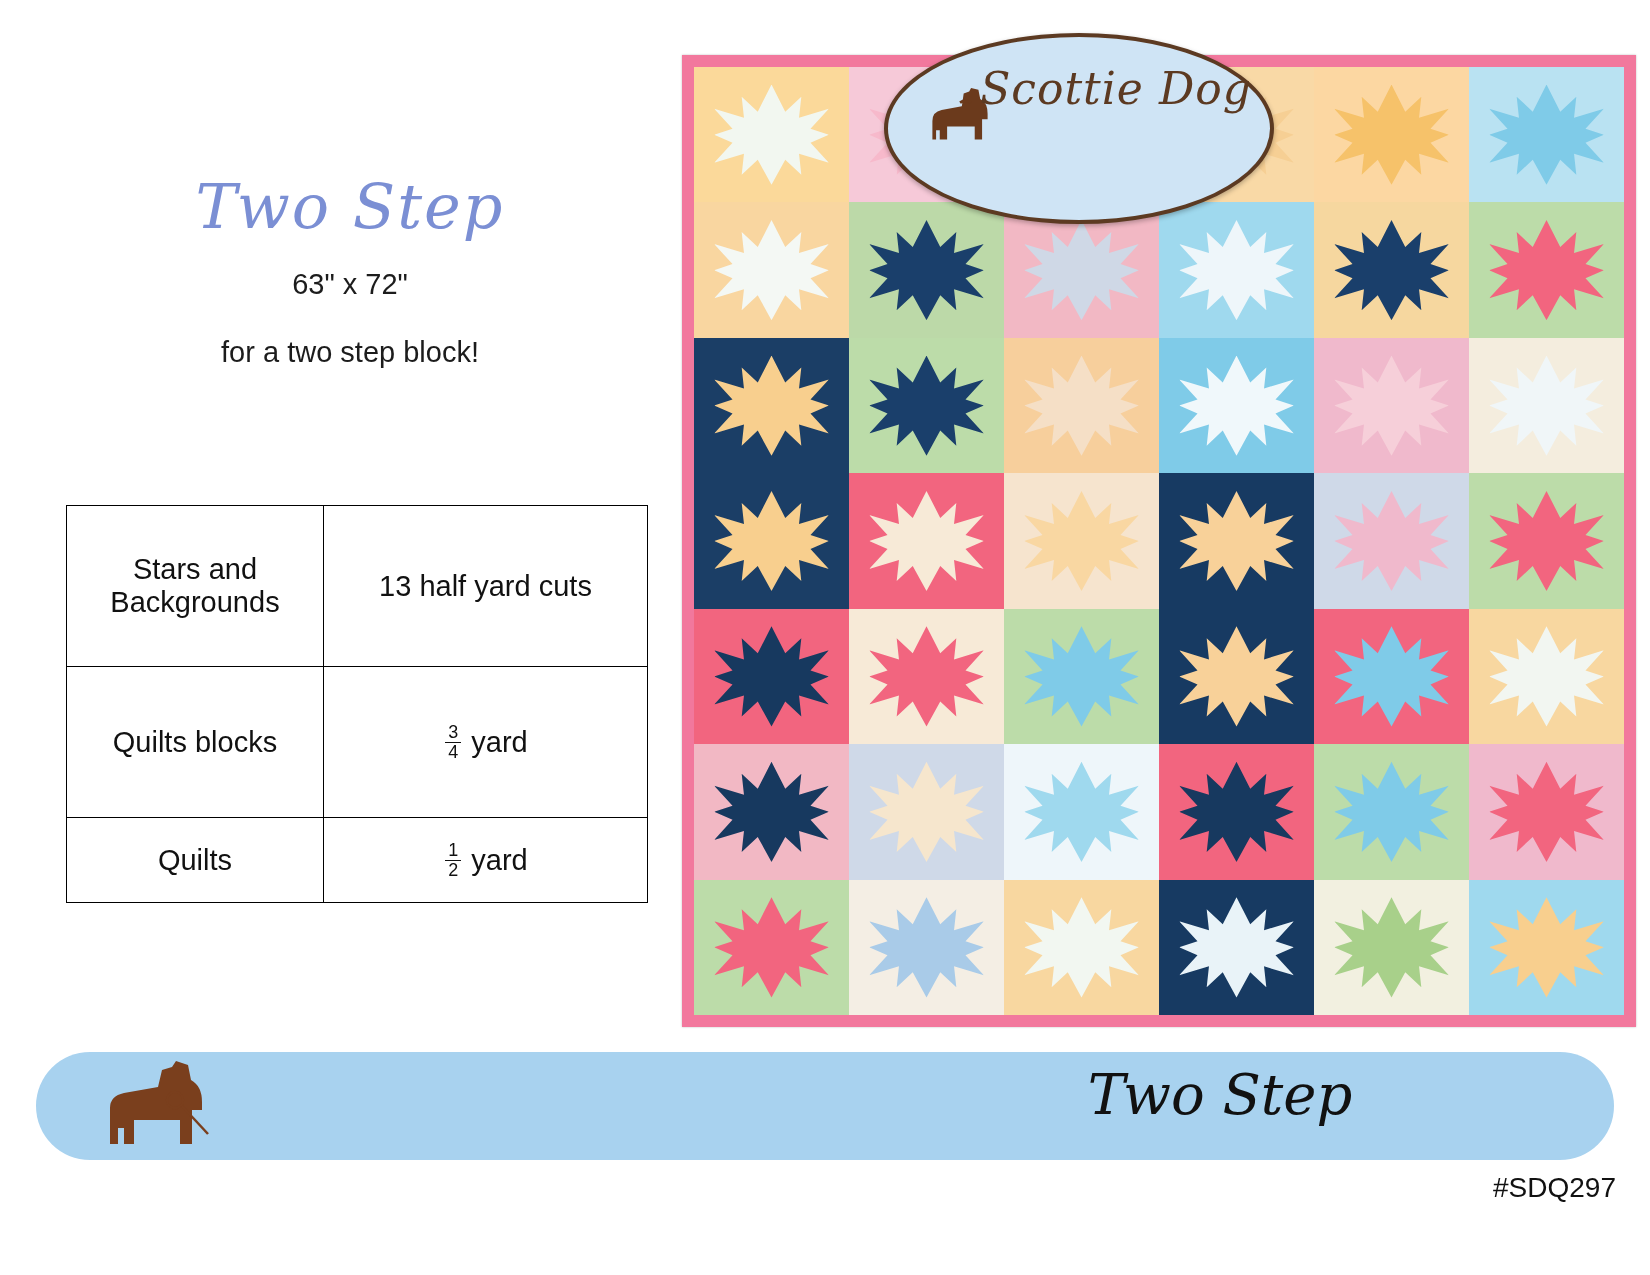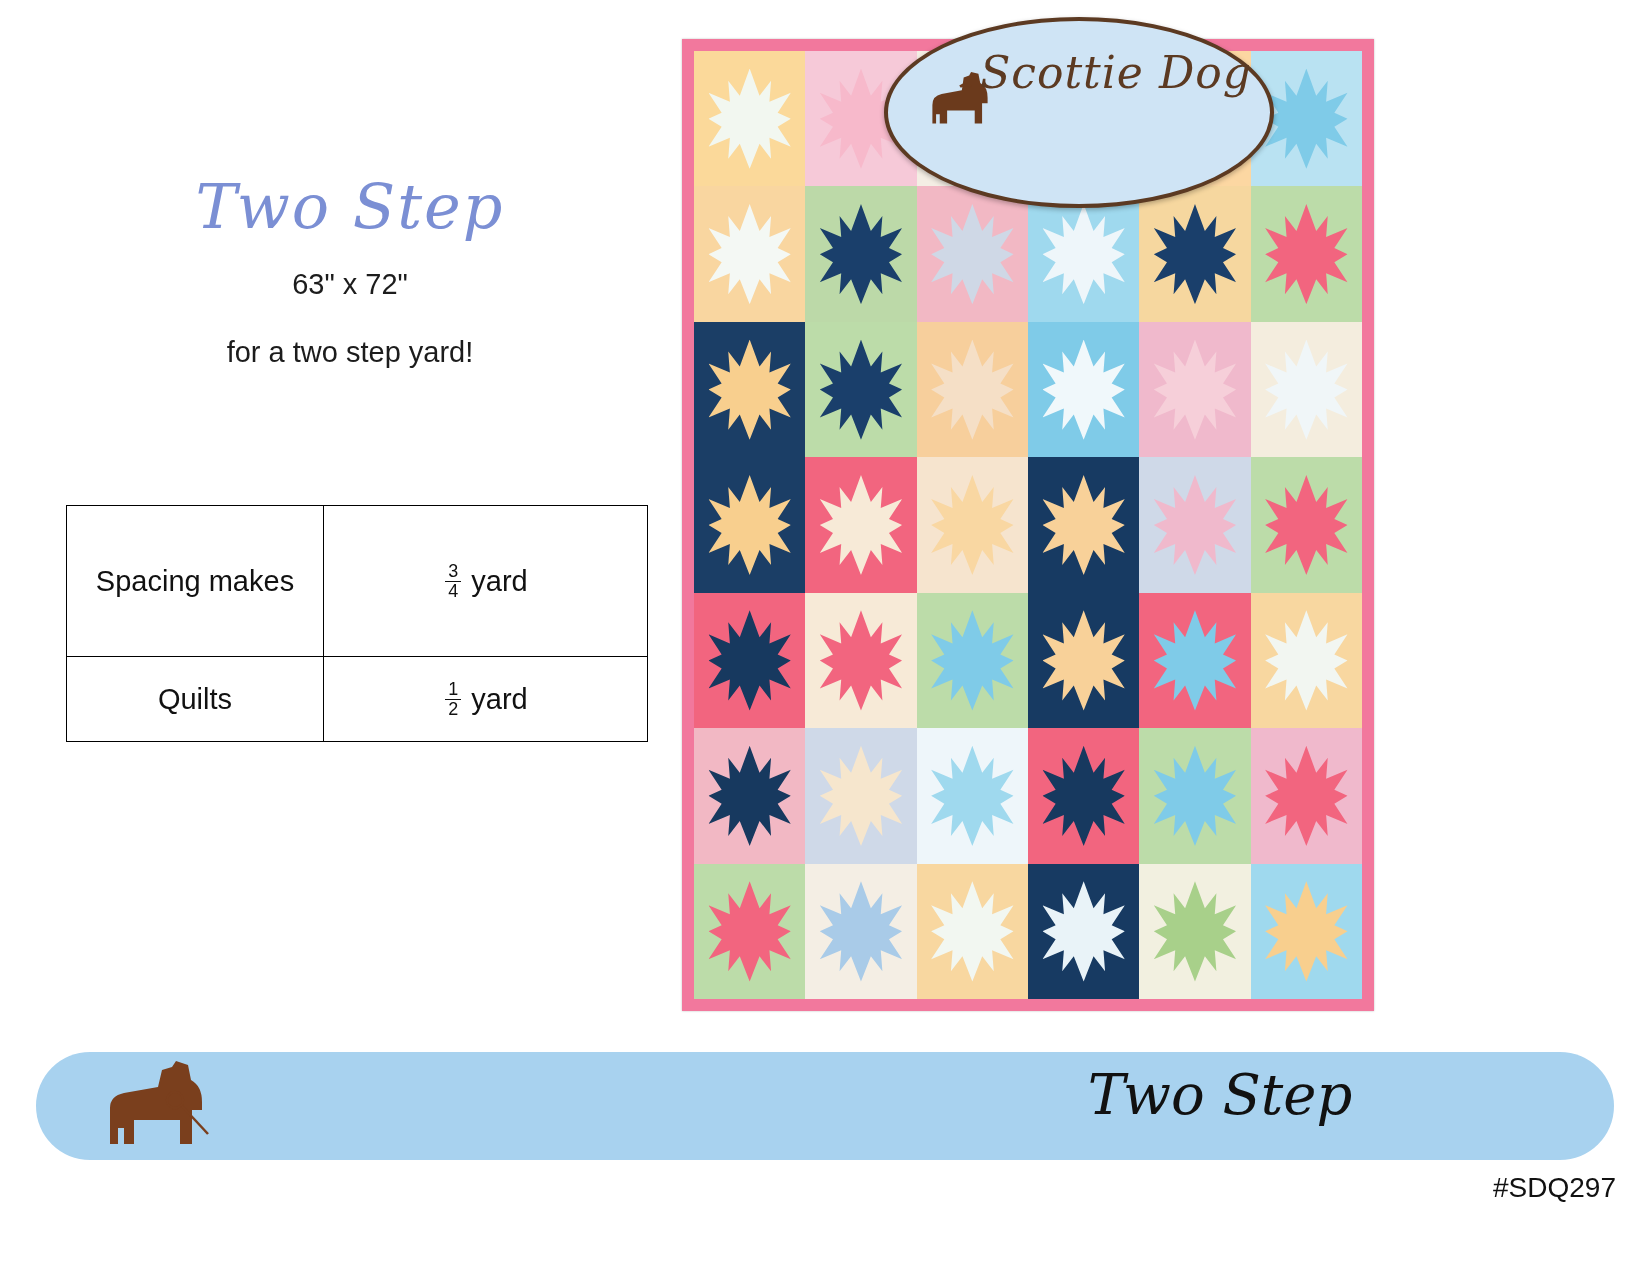--- a/index.html
+++ b/index.html
@@ -90,22 +90,22 @@
     line-height: 1.03;
     margin: 0 2px;
   }
   .frac .num { display: block; border-bottom: 1.4px solid #111; padding: 0 3px; }
   .frac .den { display: block; padding: 0 3px; }
 
   
   #quilt-wrap {
     position: absolute;
     left: 682px;
-    top: 39px;
-    width: 692px;
+    top: 55px;
+    width: 954px;
     height: 972px;
   }
   #quilt-border {
     position: absolute;
     inset: 0;
     background: #f2789d;
     box-shadow: 0 0 2px rgba(0,0,0,0.25);
   }
   #quilt-grid {
     position: absolute;
@@ -230,27 +230,34 @@
 </head>
 <body>
 
 <div id="left-panel">
 
   <div id="pattern-title">Two Step</div>
 
   <div id="pattern-size">63" x 72"</div>
 
   <div id="pattern-desc">
-    <div>for a two step yard!</div>
+    <div>for a two step block!</div>
   </div>
 
   <table id="materials-table">
     <tbody>
+      <tr class="row-tall">
+        <td class="label-cell">
+          <div>Stars and</div>
+          <div>Backgrounds</div>
+        </td>
+        <td class="value-cell">13 half yard cuts</td>
+      </tr>
       <tr class="row-mid">
-        <td class="label-cell">Spacing makes</td>
+        <td class="label-cell">Quilts blocks</td>
         <td class="value-cell"><span class="frac"><span class="num">3</span><span class="den">4</span></span> <span>yard</span></td>
       </tr>
       <tr class="row-short">
         <td class="label-cell">Quilts</td>
         <td class="value-cell"><span class="frac"><span class="num">1</span><span class="den">2</span></span> <span>yard</span></td>
       </tr>
     </tbody>
   </table>
 </div>
 

